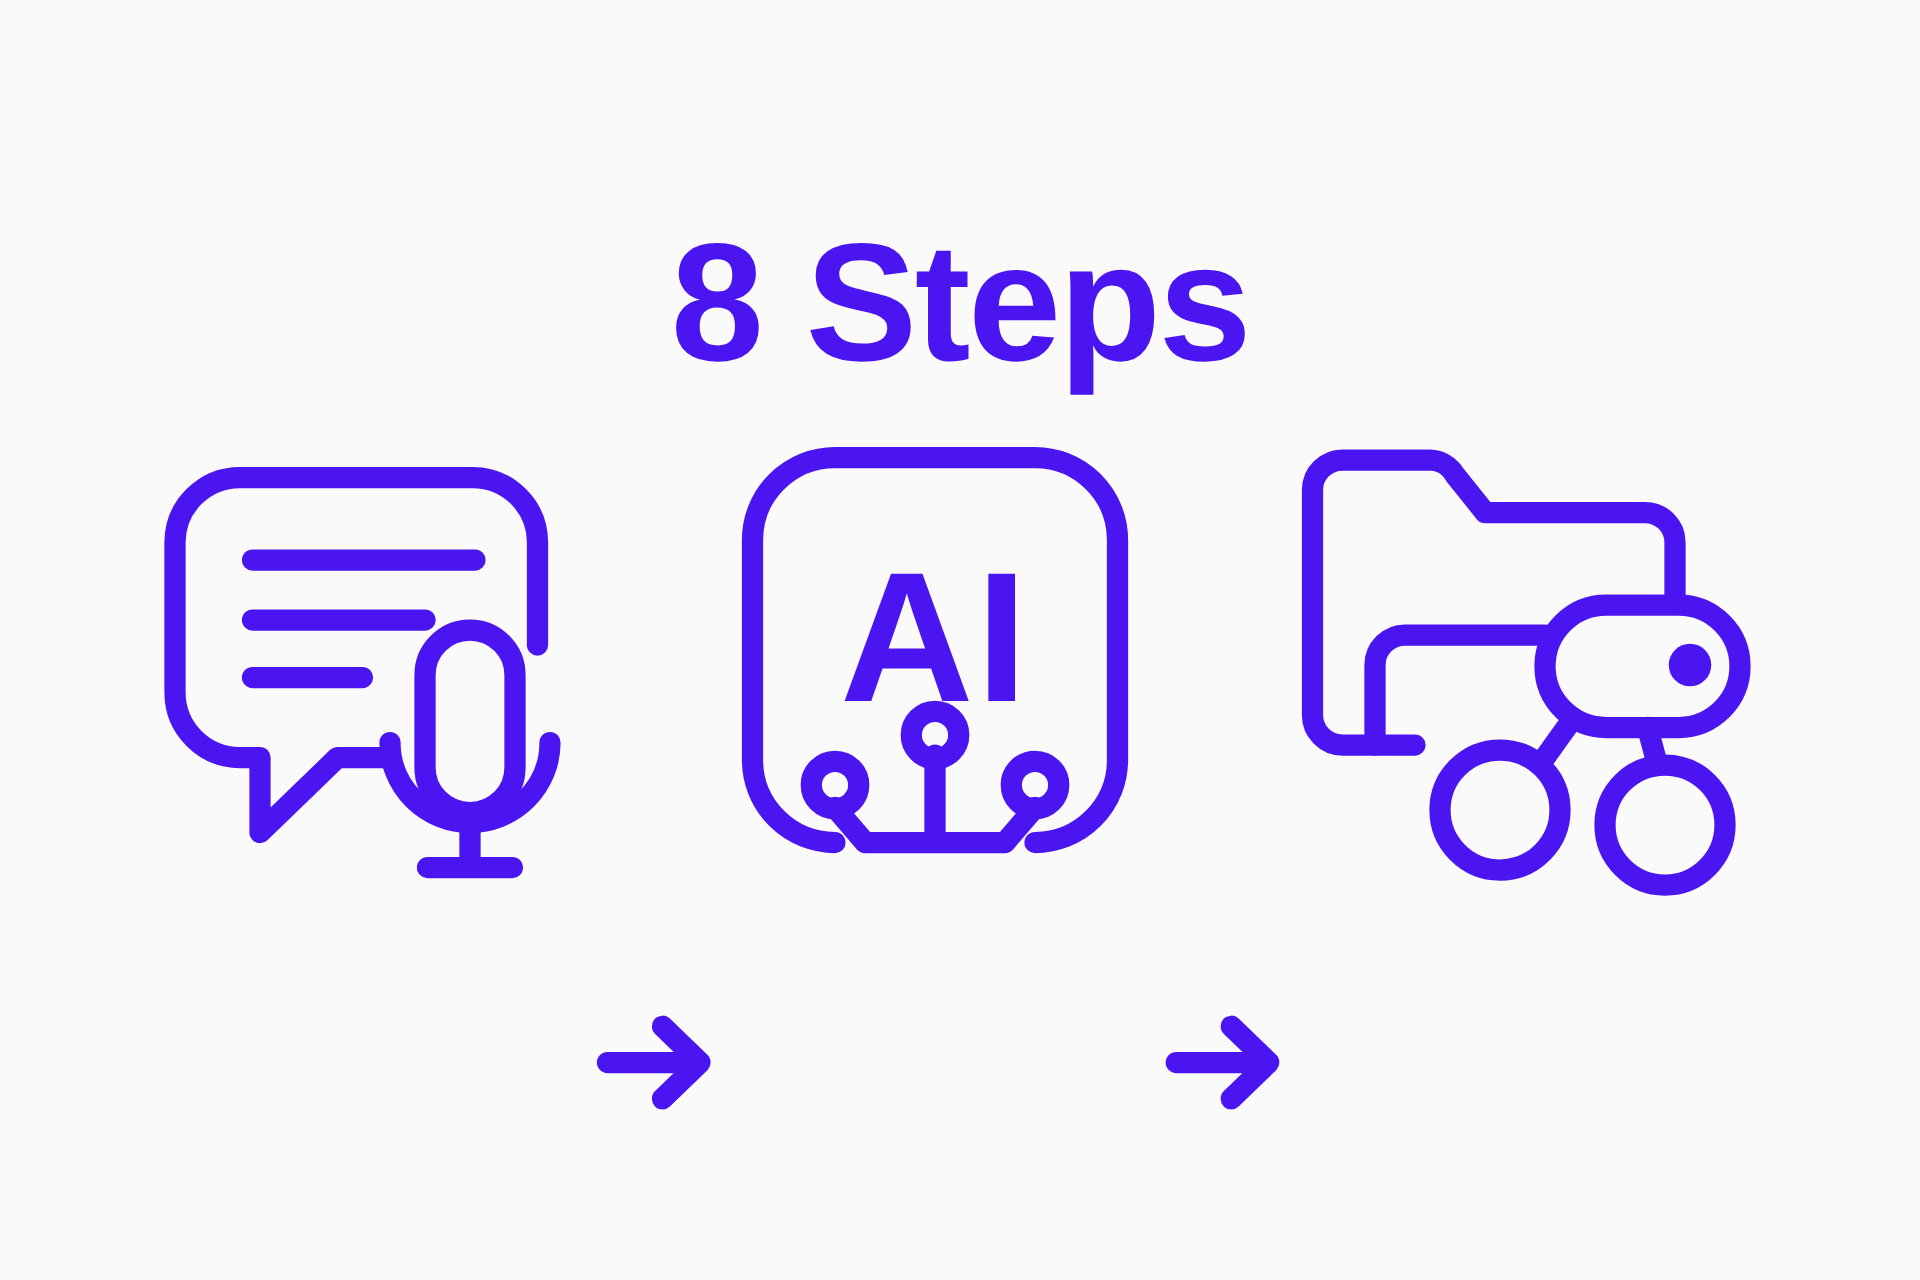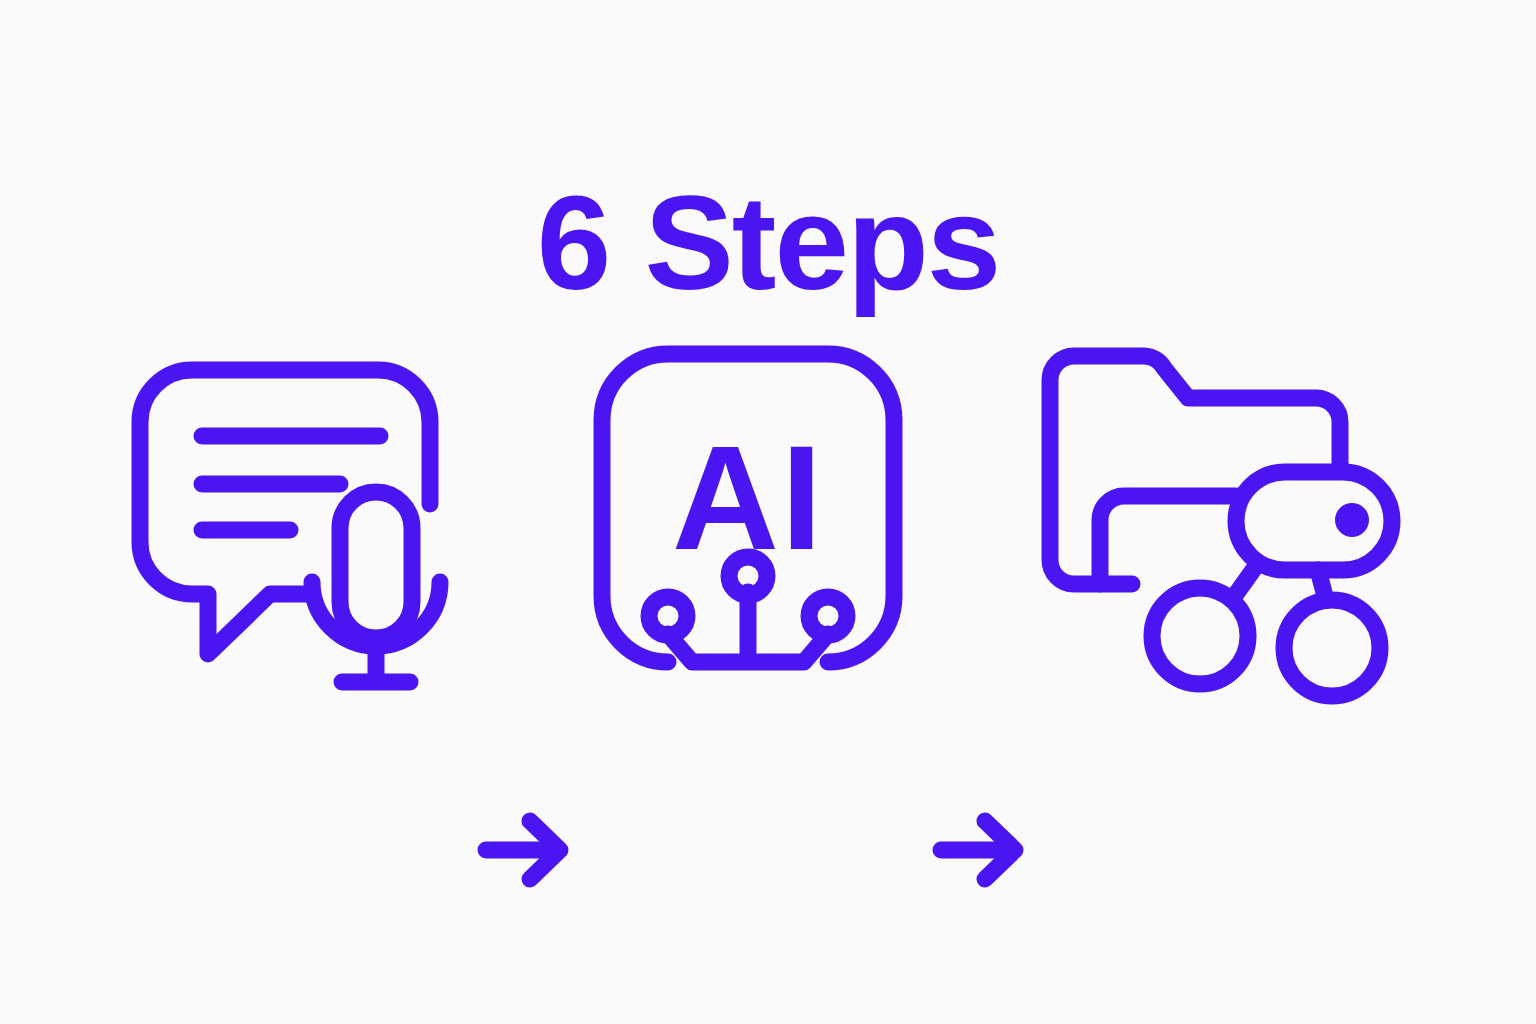--- a/index.html
+++ b/index.html
@@ -44,21 +44,21 @@
   
   #icon-row {
     position: absolute;
     left: 0;
     top: 340px;
     width: 1536px;
     height: 380px;
   }
   .icon-slot {
     position: absolute;
-    top: 4px;
+    top: 16px;
     text-align: center;
   }
   .arrow-slot {
     position: absolute;
   }
   #step-1 { left: 130px;  width: 340px; height: 360px; }
   #arrow-1 { left: 470px; top: 455px;  width: 110px; height: 110px; }
   #step-2 { left: 592px;  width: 312px; height: 340px; }
   #arrow-2 { left: 925px; top: 455px;  width: 110px; height: 110px; }
   #step-3 { left: 1040px; width: 360px; height: 348px; }
@@ -76,21 +76,21 @@
     white-space: nowrap;
     border: 0;
   }
 </style>
 </head>
 <body style="background: rgb(250, 250, 250);">
 
 <div id="stage">
 
   <div id="title-wrap">
-    <h1 id="page-title" style="color: rgb(74, 21, 240);">6 Steps</h1>
+    <h1 id="page-title" style="color: rgb(74, 21, 240);">8 Steps</h1>
   </div>
 
   <div id="icon-row">
 
     <div class="icon-slot" id="step-1">
       <span class="sr-only">Speak</span>
       <svg class="icon-svg" width="340" height="360" viewBox="0 0 340 360" fill="none" stroke="#4a15f0" stroke-width="17" stroke-linecap="round" stroke-linejoin="round">
 
         <path d="M300 160 V78 a52 52 0 0 0 -52 -52 H62 a52 52 0 0 0 -52 52 V198
                  a52 52 0 0 0 52 52 H78 V310 L140 250 H180"></path>

